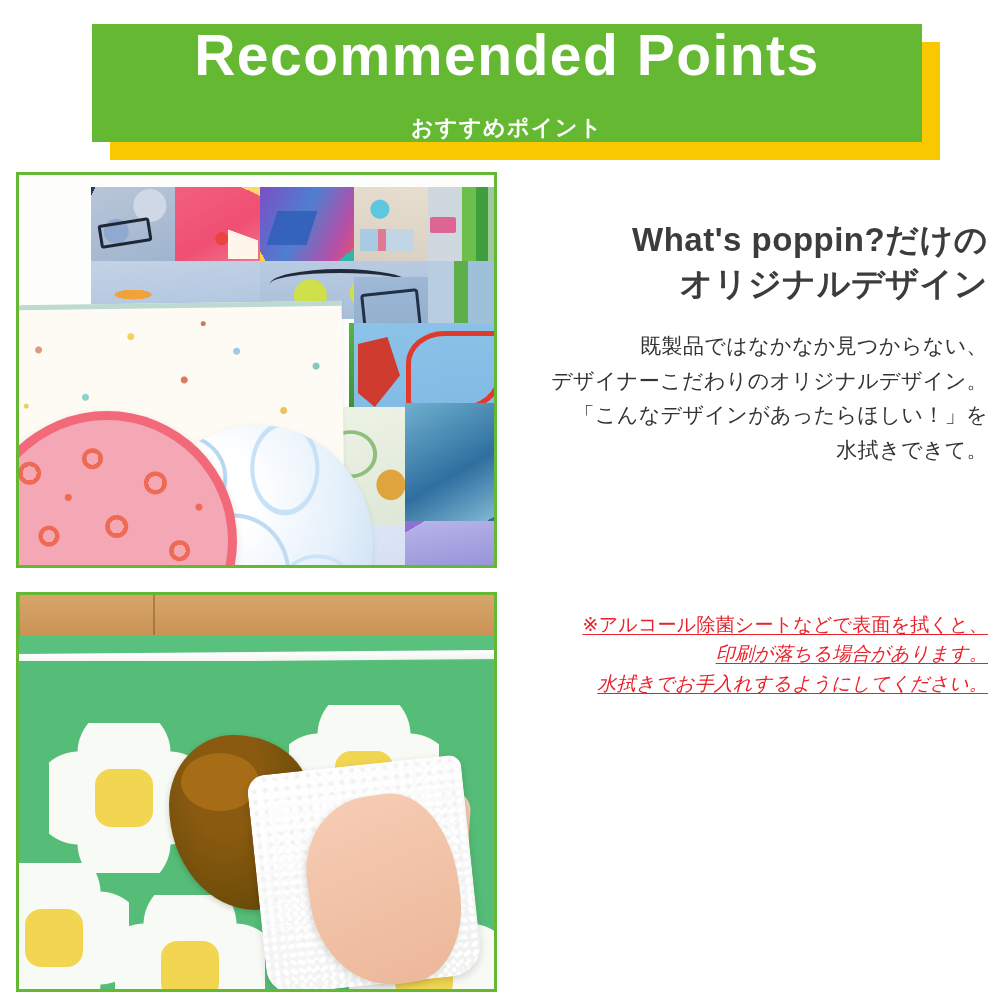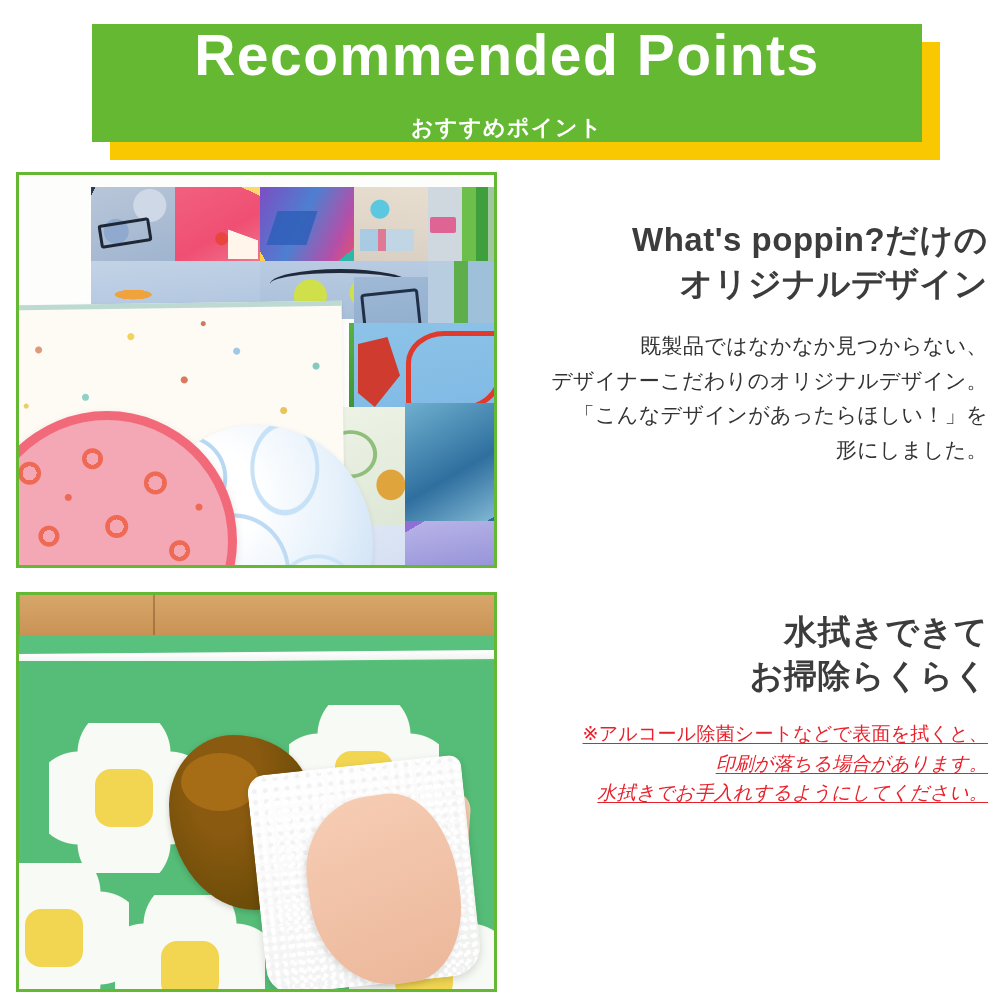--- a/index.html
+++ b/index.html
@@ -496,21 +496,21 @@
       <div class="pink-circle"></div>
     </div>
   </div>
 
   <div class="textcol">
     <h2 class="head" id="head-1">What's poppin?だけの
 オリジナルデザイン</h2>
     <p class="body-text" id="body-1">既製品ではなかなか見つからない、
 デザイナーこだわりのオリジナルデザイン。
 「こんなデザインがあったらほしい！」を
-形にしました。</p>
+水拭きできて。</p>
   </div>
 </div>
 
 <div class="section" id="section-2">
 
   <div class="photo">
     <div class="p2">
       <div class="wood"></div>
       <div class="mat-top"></div>
       <div class="mat-edge"></div>
@@ -542,21 +542,19 @@
       <div class="finger fg1"></div>
       <div class="finger fg2"></div>
       <div class="finger fg3"></div>
       <div class="finger fg4"></div>
       <div class="towel"></div>
       <div class="hand"></div>
     </div>
   </div>
 
   <div class="textcol">
-    <h2 class="head" id="head-2">水拭きできて
-お掃除らくらく</h2>
     <p class="note">
       <span>※アルコール除菌シートなどで表面を拭くと、</span>
       <span class="indent">印刷が落ちる場合があります。</span>
       <span class="indent">水拭きでお手入れするようにしてください。</span>
     </p>
   </div>
 </div>
 
 </body></html>

